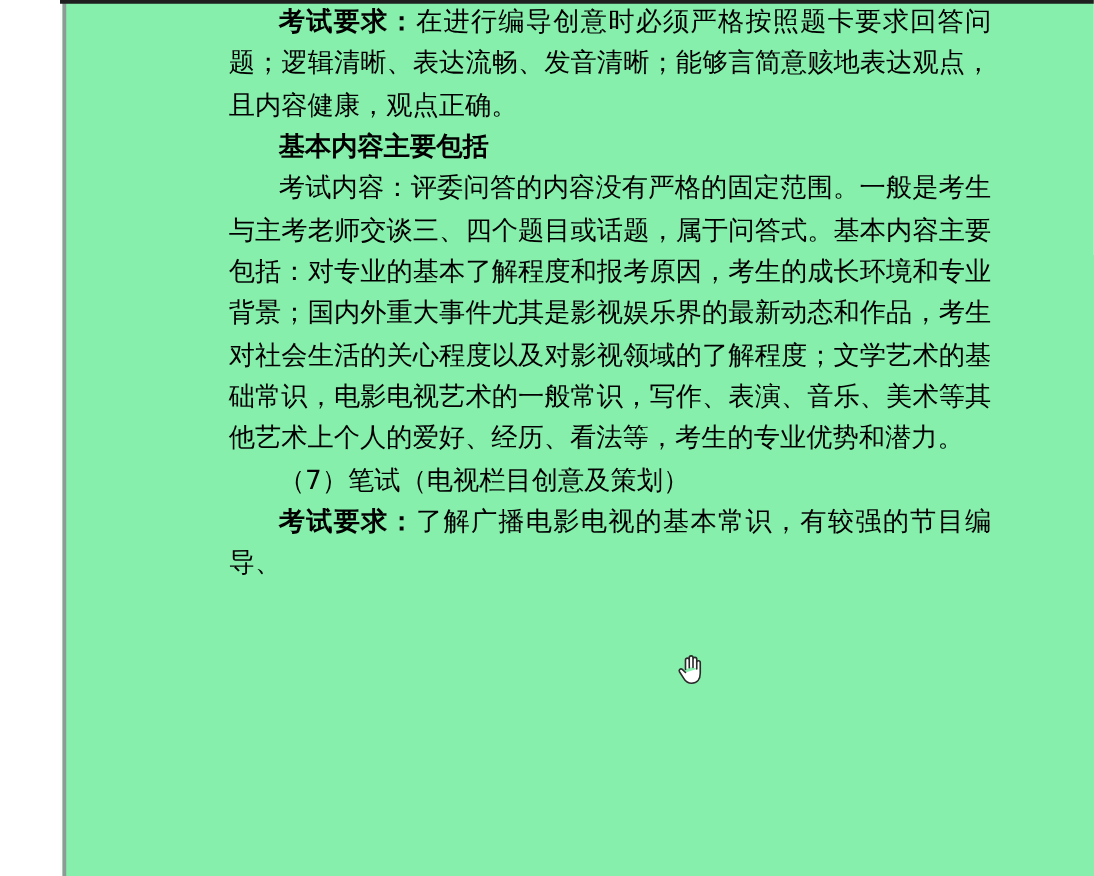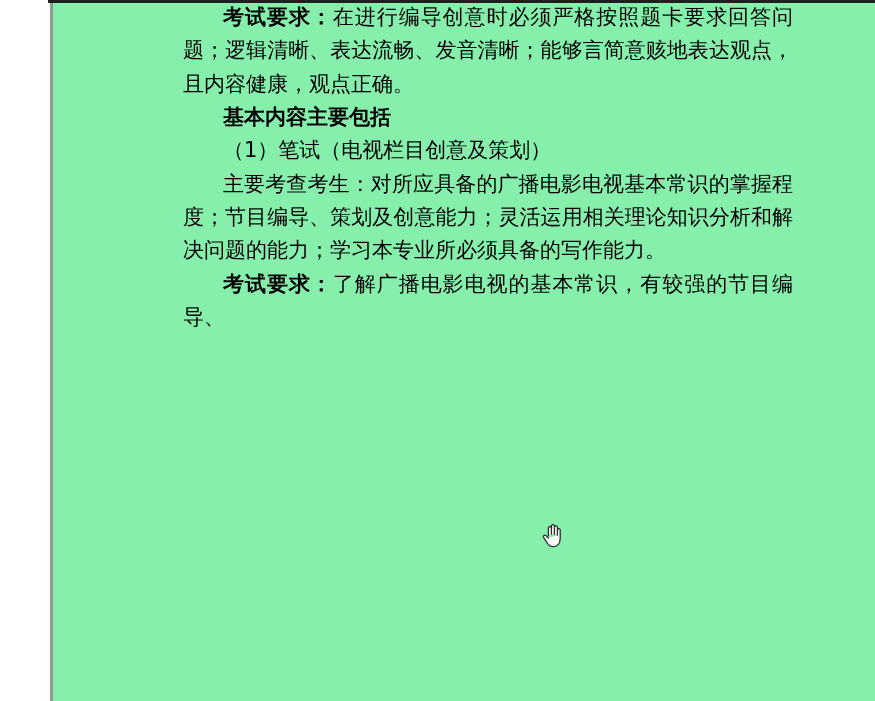--- a/index.html
+++ b/index.html
@@ -77,22 +77,22 @@
   <div class="edge-left-white"></div>
   <div class="edge-left-gray"></div>
 
   <div class="edge-right-sep"></div>
   <div class="edge-right-gray"></div>
   <div class="edge-right-light"></div>
 
   <div class="page-content">
       <p><b>考试要求：</b><span>在进行编导创意时必须严格按照题卡要求回答问题；逻辑清晰、表达流畅、发音清晰；能够言简意赅地表达观点，且内容健康，观点正确。</span></p>
       <p><b>基本内容主要包括</b></p>
-      <p><span>（1）笔试（电视栏目创意及策划）</span></p>
-      <p><span>主要考查考生：对所应具备的广播电影电视基本常识的掌握程度；节目编导、策划及创意能力；灵活运用相关理论知识分析和解决问题的能力；学习本专业所必须具备的写作能力。</span></p>
+      <p><span>考试内容：评委问答的内容没有严格的固定范围。一般是考生与主考老师交谈三、四个题目或话题，属于问答式。基本内容主要包括：对专业的基本了解程度和报考原因，考生的成长环境和专业背景；国内外重大事件尤其是影视娱乐界的最新动态和作品，考生对社会生活的关心程度以及对影视领域的了解程度；文学艺术的基础常识，电影电视艺术的一般常识，写作、表演、音乐、美术等其他艺术上个人的爱好、经历、看法等，考生的专业优势和潜力。</span></p>
+      <p><span>（7）笔试（电视栏目创意及策划）</span></p>
       <p><b>考试要求：</b><span>了解广播电影电视的基本常识，有较强的节目编导、</span></p>
     </div>
 
   <div class="hand-cursor">
     <svg width="24" height="29" viewBox="0 0 24 29" xmlns="http://www.w3.org/2000/svg">
       <g fill="#ffffff" stroke="#2a2a2a" stroke-width="1.3" stroke-linejoin="round" stroke-linecap="round">
         <path d="M7.4 13.6 V6.0 a1.5 1.5 0 0 1 3.0 0 V12.2
                  M10.4 12.0 V4.2 a1.5 1.5 0 0 1 3.0 0 V12.0
                  M13.4 12.0 V5.4 a1.5 1.5 0 0 1 3.0 0 V13.0
                  M16.4 13.2 V8.0 a1.4 1.4 0 0 1 2.8 0 V16.6

